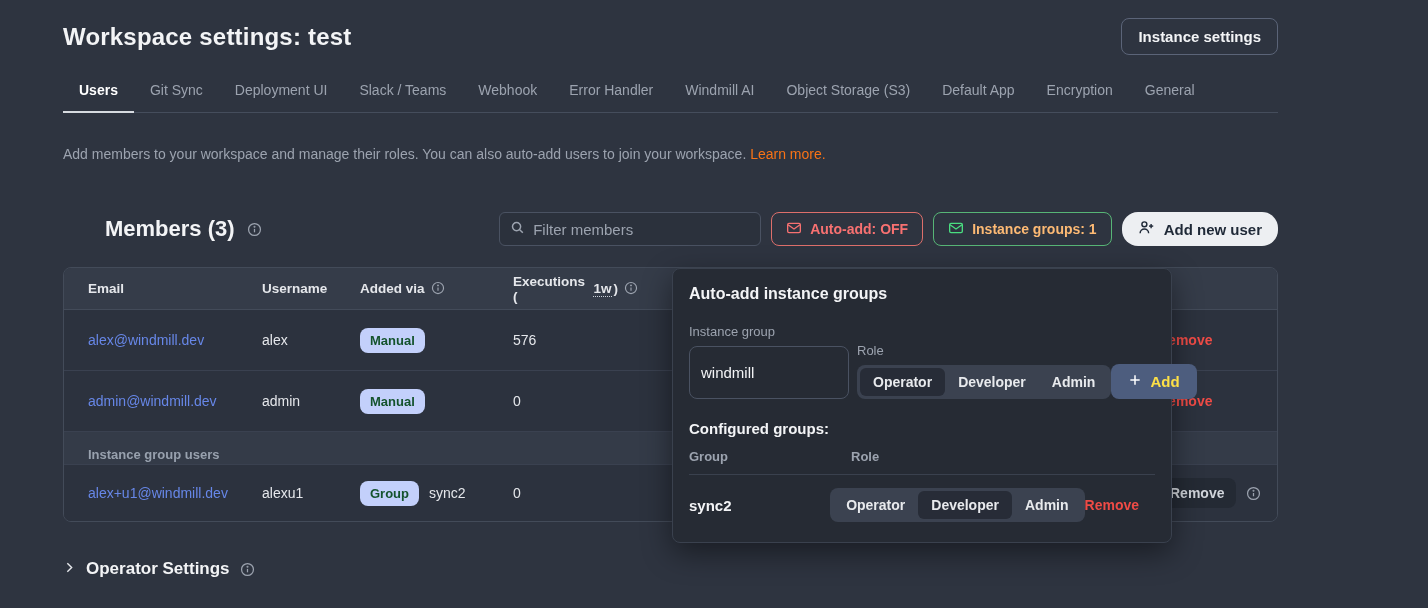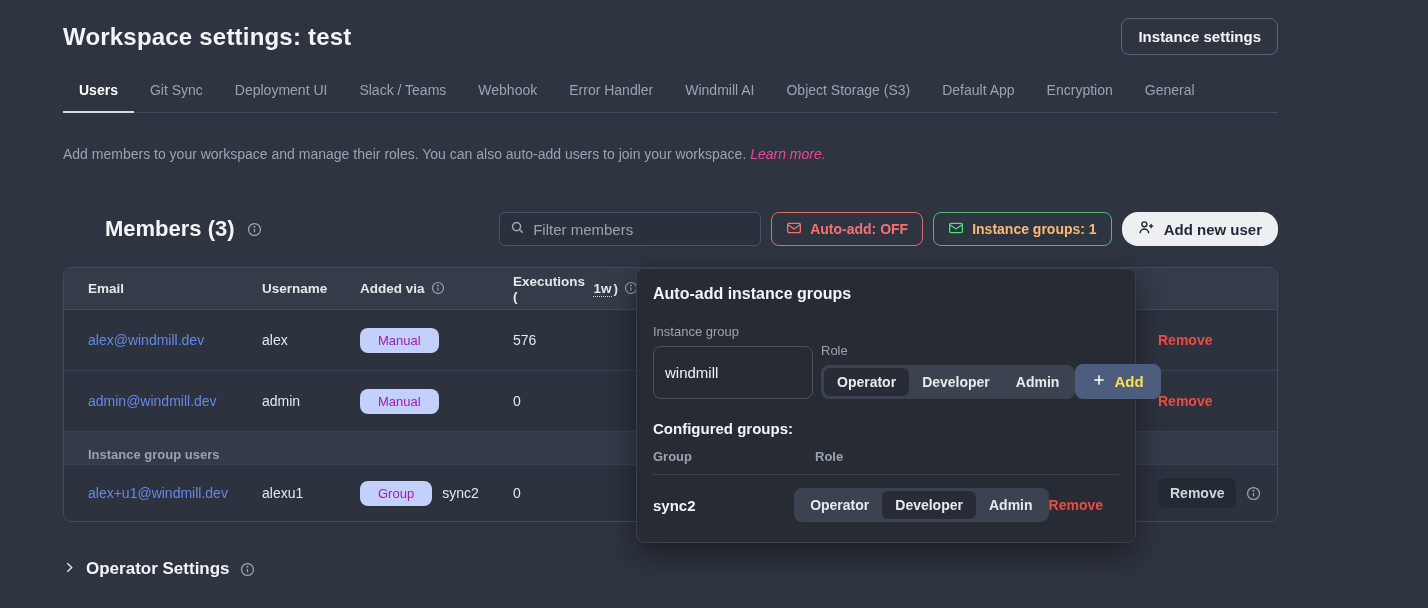--- a/index.html
+++ b/index.html
@@ -25,21 +25,21 @@
   
   .tabs { display:flex; margin-top:27px; border-bottom:1px solid #454d5c; }
   .tab {
     padding:0 16px 13px 16px; font-size:14px; color:#9ca3af; cursor:pointer;
     white-space:nowrap; border-bottom:2px solid transparent; margin-bottom:-1px;
   }
   .tab.active { color:#ffffff; font-weight:600; border-bottom-color:#d7dbe0; }
 
   
   .description { margin-top:33px; font-size:14px; color:#9ca3af; }
-  .description a { color:#ec4899; text-decoration:none;font-style:italic; }
+  .description a { color:#f97316; text-decoration:none; }
 
   
   .members-bar { margin-top:50px; display:flex; align-items:center; justify-content:space-between;margin-left:42px; }
   .members-left { display:flex; align-items:center; gap:12px; }
   .members-title { font-size:22px; font-weight:700; color:#f3f4f6; }
   .members-controls { display:flex; align-items:center; gap:10px; }
 
   .search-box {
     display:flex; align-items:center; gap:8px; width:262px; height:34px;
     background:#2b313c; border:1px solid #4a5262; border-radius:6px; padding:0 10px;
@@ -72,22 +72,22 @@
   .t-row > div { padding:0 12px; }
   .t-row > div:first-child { padding-left:24px; }
   .t-head { height:42px; background:#353c49; border-bottom:1px solid #434b59; }
   .t-head > div { font-size:13.5px; font-weight:700; color:#e5e7eb; display:flex; align-items:center; gap:6px; }
   .u-dotted { border-bottom:1px dotted #cbd2da; }
   .t-data { height:61px; background:#2c323e; border-bottom:1px solid #3a4150; }
   .t-data:last-child { border-bottom:none; }
   .email-link { color:#6787e8; font-size:14px; text-decoration:none; }
   .cell-plain { font-size:14px; color:#e5e7eb; }
   .badge-blue {
-    display:inline-block; background:#c3d0fb; color:#a21caf; font-size:13px;
-    font-weight:400; padding:5px 18px; border-radius:8px;
+    display:inline-block; background:#c3d0fb; color:#14532d; font-size:13px;
+    font-weight:700; padding:5px 10px; border-radius:8px;
   }
   .added-via-cell { display:flex; align-items:center; gap:10px; }
   .remove-link { color:#ef4b46; font-size:14px; font-weight:700; background:none; border:none; cursor:pointer; font-family:inherit; padding:0; }
   .t-section { height:33px; background:#343b48; border-bottom:1px solid #3a4150; display:flex; align-items:center; }
   .t-section span { font-size:13px; font-weight:700; color:#98a1ae; padding-left:24px;margin-top:12px; }
   .remove-btn-dark {
     background:#242a34; color:#d1d5db; font-size:14px; font-weight:700;
     border:none; border-radius:8px; padding:7px 12px; cursor:pointer; font-family:inherit;
   }
   .actions-cell { display:flex; align-items:center; gap:10px; }
@@ -99,21 +99,21 @@
   
   .info { width:15px; height:15px; flex:0 0 auto; display:inline-block; }
   .info svg { display:block; }
 
   
   .sliver-green { position:absolute; left:680px; top:496px; width:68px; height:23px; background:#a7f3cf; border-radius:12px; z-index:1; }
   .sliver-dark { position:absolute; left:788px; top:495px; width:76px; height:26px; background:#252a34; border-radius:13px; z-index:1; }
 
   
   .popup {
-    position:absolute; left:636px; top:268px; width:500px; z-index:10;
+    position:absolute; left:672px; top:268px; width:500px; z-index:10;
     background:#262b34; border:1px solid #3a414e; border-radius:8px;
     box-shadow:0 10px 30px rgba(0,0,0,.45); padding:16px 16px 20px 16px;
   }
   .popup-title { font-size:16px; font-weight:700; color:#f3f4f6; }
   .popup-form { display:flex; align-items:flex-end; margin-top:21px; }
   .field-label { font-size:13px; color:#9ca3af; margin-bottom:7px; display:block; }
   .popup-input {
     width:160px; height:53px; background:transparent; border:1px solid #4a5262;
     border-radius:8px; color:#f3f4f6; font-size:15px; padding:0 11px; outline:none;
     font-family:inherit;

